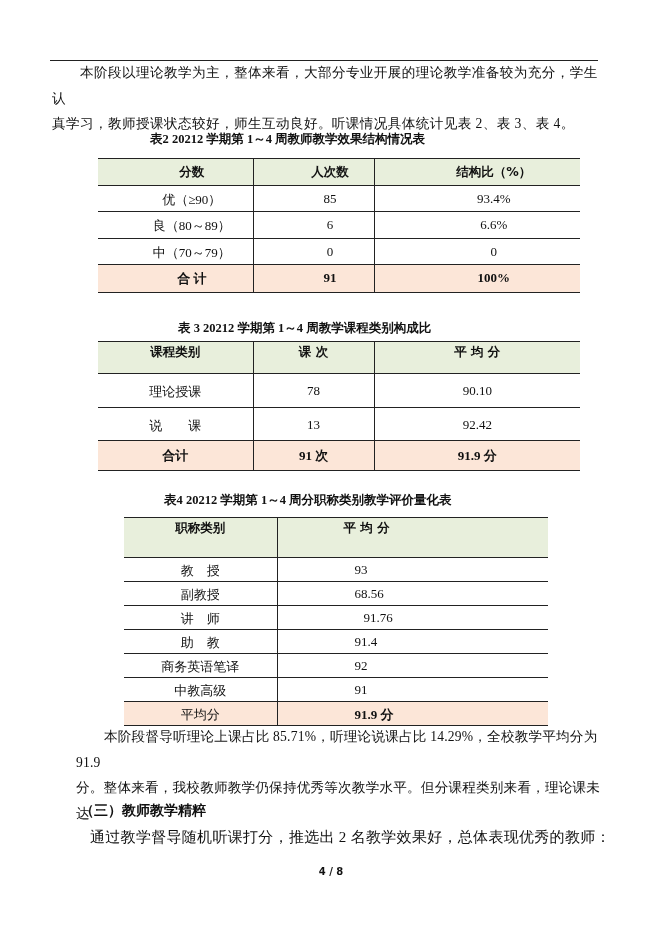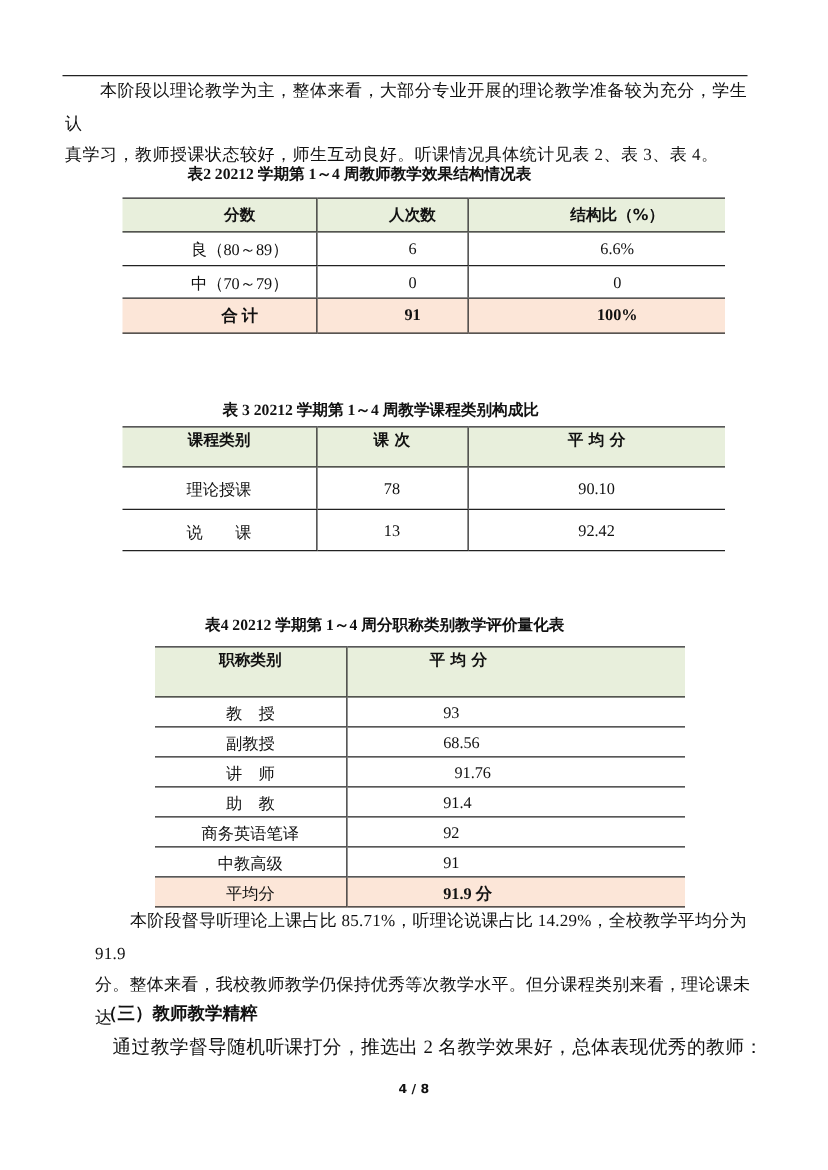--- a/index.html
+++ b/index.html
@@ -39,20 +39,25 @@
       <col style="width:155px">
       <col style="width:121px">
       <col style="width:206px">
     </colgroup>
   <tbody>
       <tr class="head" style="height:27px;">
     <td>分数</td>
     <td>人次数</td>
     <td>结构比（%）</td>
   </tr>
+  <tr style="height:26px;">
+    <td>优（≥90）</td>
+    <td>85</td>
+    <td>93.4%</td>
+  </tr>
   <tr style="height:27px;">
     <td>良（80～89）</td>
     <td>6</td>
     <td>6.6%</td>
   </tr>
   <tr style="height:26px;">
     <td>中（70～79）</td>
     <td>0</td>
     <td>0</td>
   </tr>
@@ -79,20 +84,25 @@
   </tr>
   <tr style="height:34px;">
     <td style="padding-top:9px;">理论授课</td>
     <td style="padding-top:9px;">78</td>
     <td style="padding-top:9px;">90.10</td>
   </tr>
   <tr style="height:33px;">
     <td style="padding-top:9px;">说　　课</td>
     <td style="padding-top:9px;">13</td>
     <td style="padding-top:9px;">92.42</td>
+  </tr>
+  <tr class="total" style="height:30px;">
+    <td style="padding-top:6px;">合计</td>
+    <td style="padding-top:6px;">91 次</td>
+    <td style="padding-top:6px;">91.9 分</td>
   </tr>
 </tbody>
   </table>
 
 <div class="abs caption" style="left:164px; top:492px;">表4    20212 学期第 1～4 周分职称类别教学评价量化表</div>
 <table class="t4" style="left:124px; top:517px; width:424px;">
   <colgroup>
       <col style="width:153px">
       <col style="width:271px">
     </colgroup>

